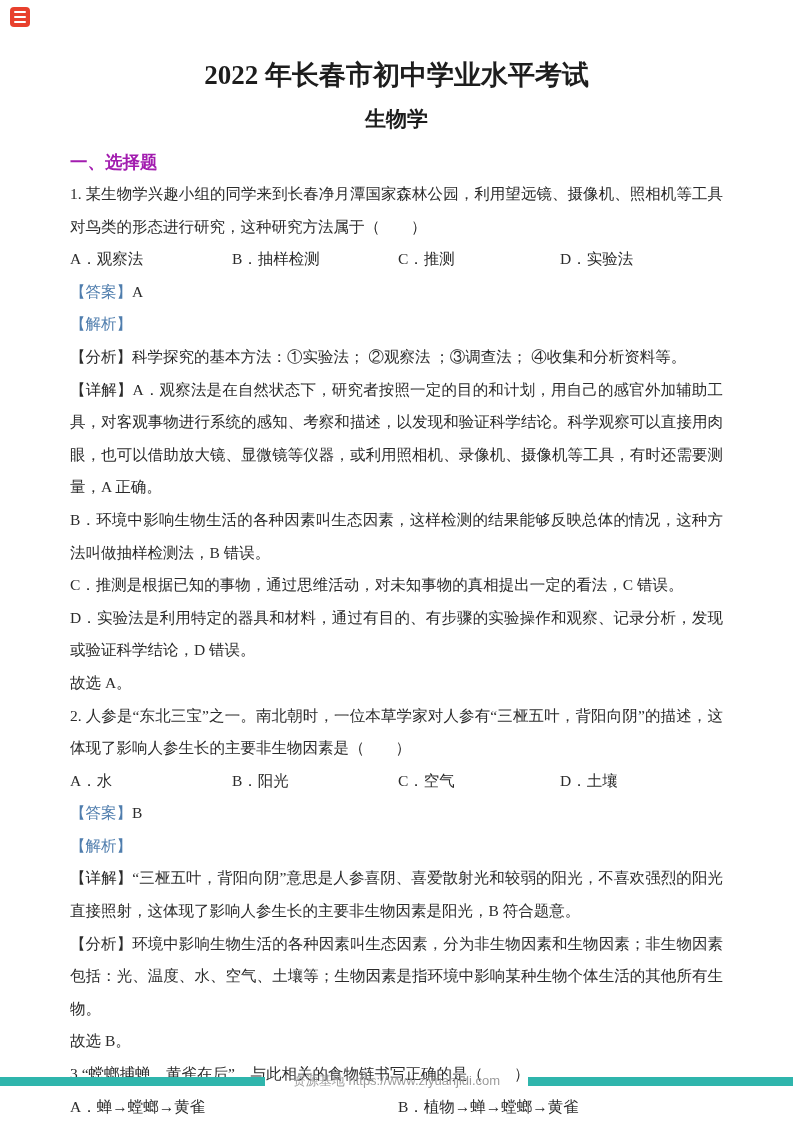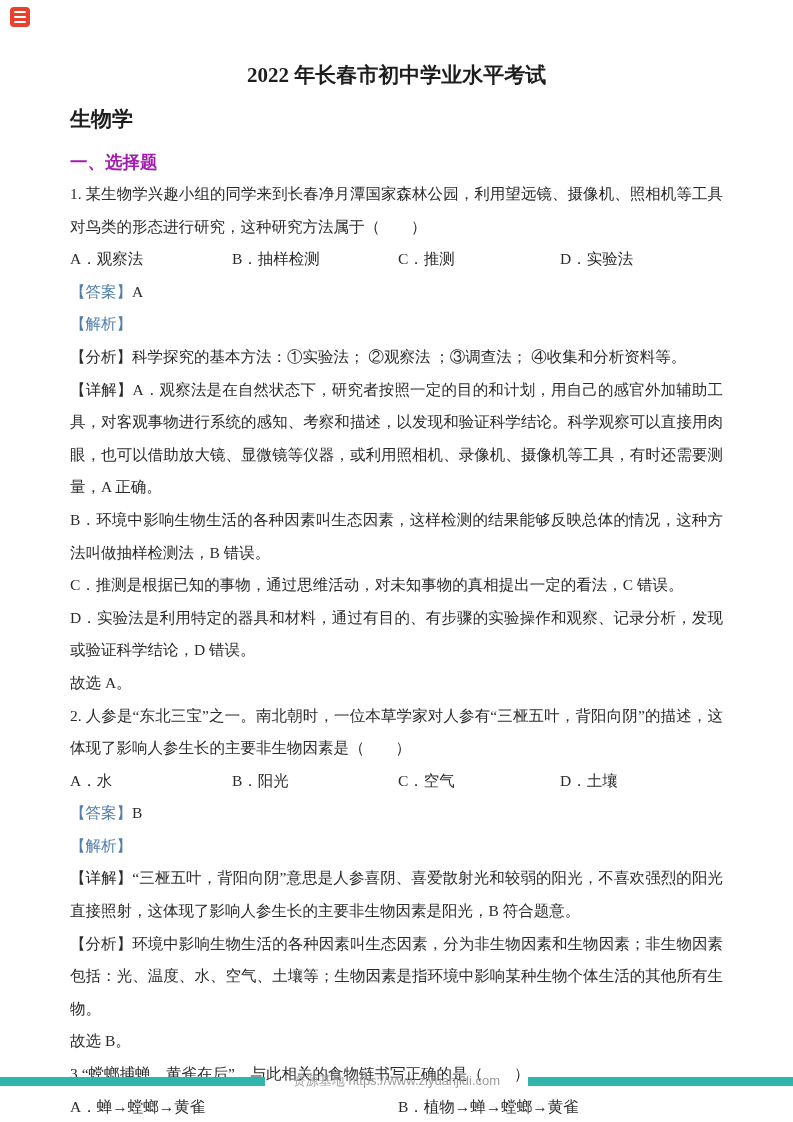--- a/index.html
+++ b/index.html
@@ -15,24 +15,24 @@
     position:absolute; left:10px; top:7px;
     width:20px; height:20px; border-radius:4px;
     background:#e8402d;
     display:flex; flex-direction:column; justify-content:center; gap:3px;
     padding:0 4px; box-sizing:border-box;
   }
   .logo i { display:block; height:2px; background:#ffffff; border-radius:1px; }
   .doc { position:absolute; left:70px; right:70px; top:0; }
   .title {
     margin:62px 0 0 0; text-align:center;
-    font-size:21px; font-weight:bold; line-height:27px; color:#1d1d1d;
+    font-size:27px; font-weight:bold; line-height:27px; color:#1d1d1d;
   }
   .subtitle {
-    margin:17px 0 0 0; text-align:left;
+    margin:17px 0 0 0; text-align:center;
     font-size:21px; font-weight:bold; line-height:27px; color:#1d1d1d;
   }
   .section-heading {
     margin:16px 0 0 0;
     font-size:17.5px; font-weight:bold; line-height:26px; color:#a21caf;
   }
   .body-text { margin-top:3px; }
   .body-text p {
     margin:0; font-size:15.5px; line-height:32.6px;
     text-align:justify; text-justify:inter-ideograph;

